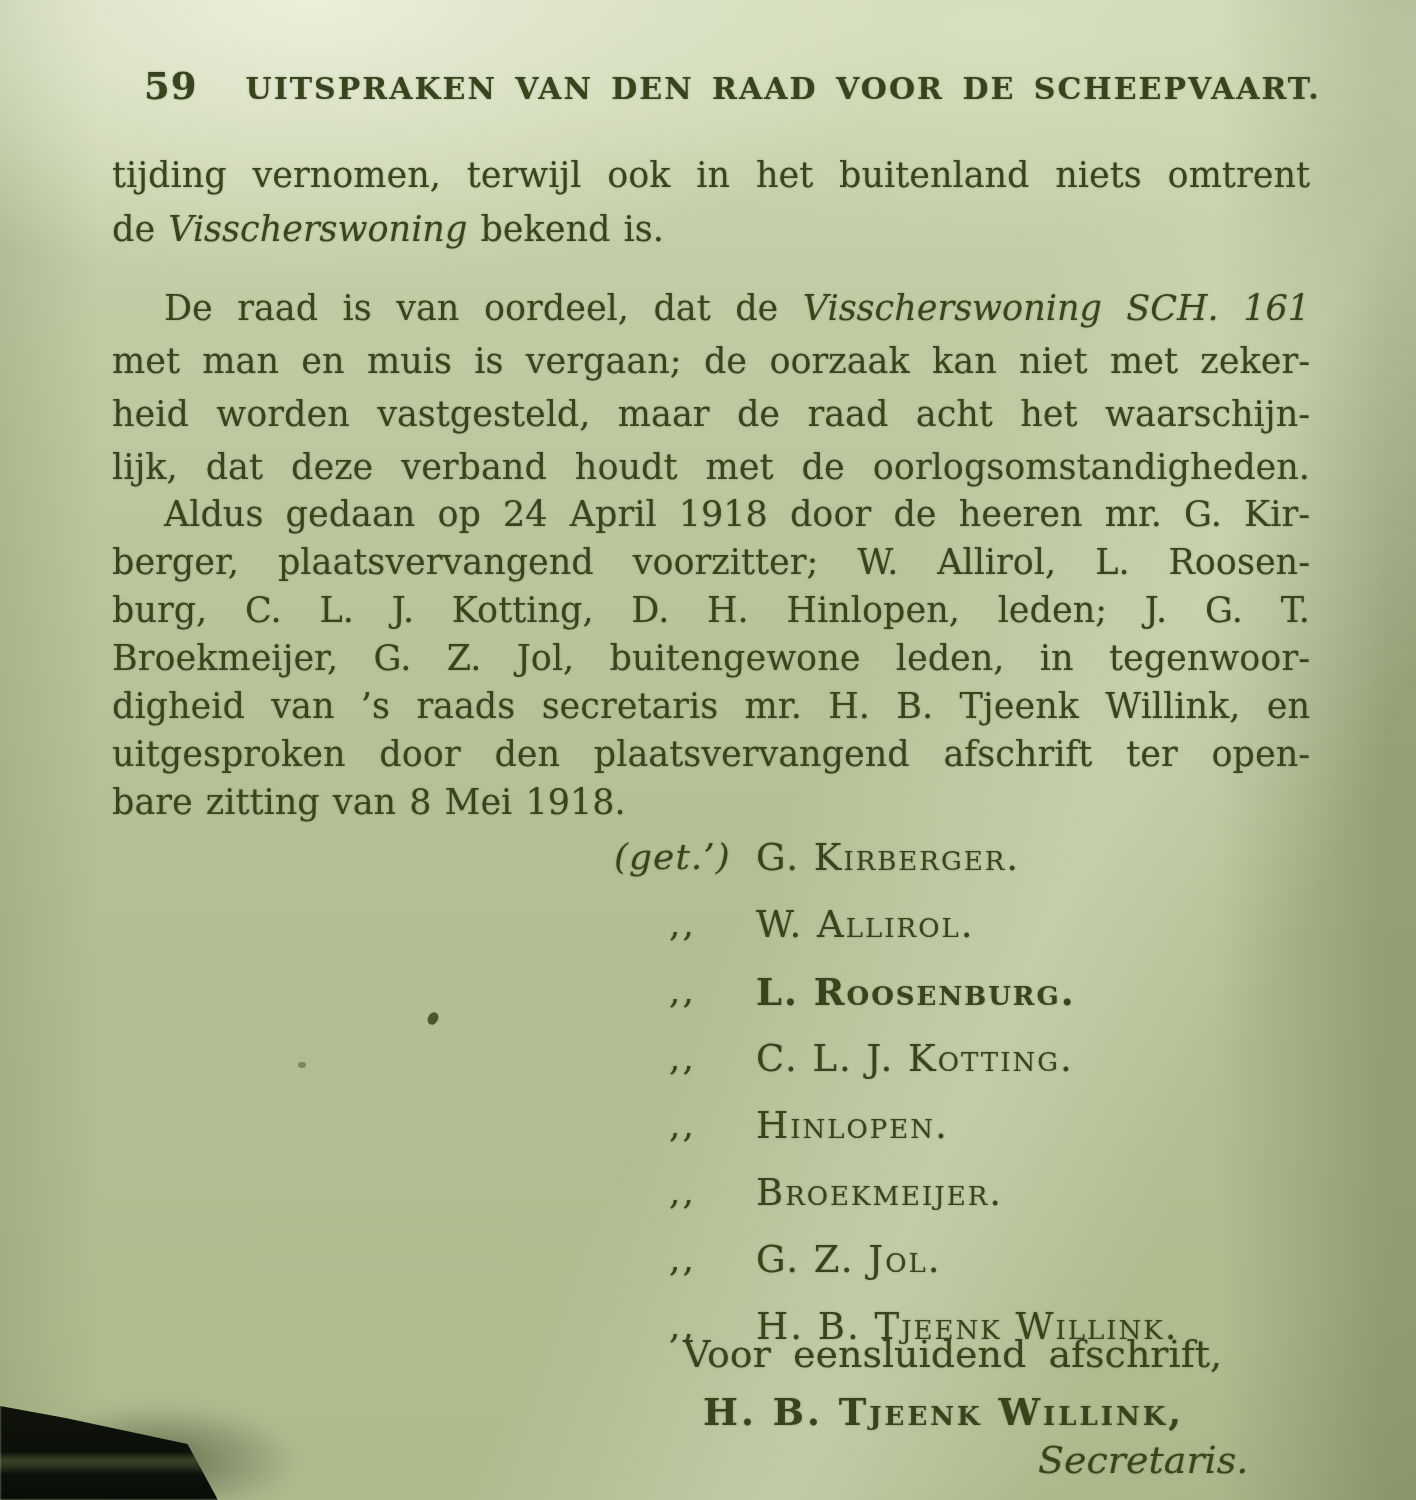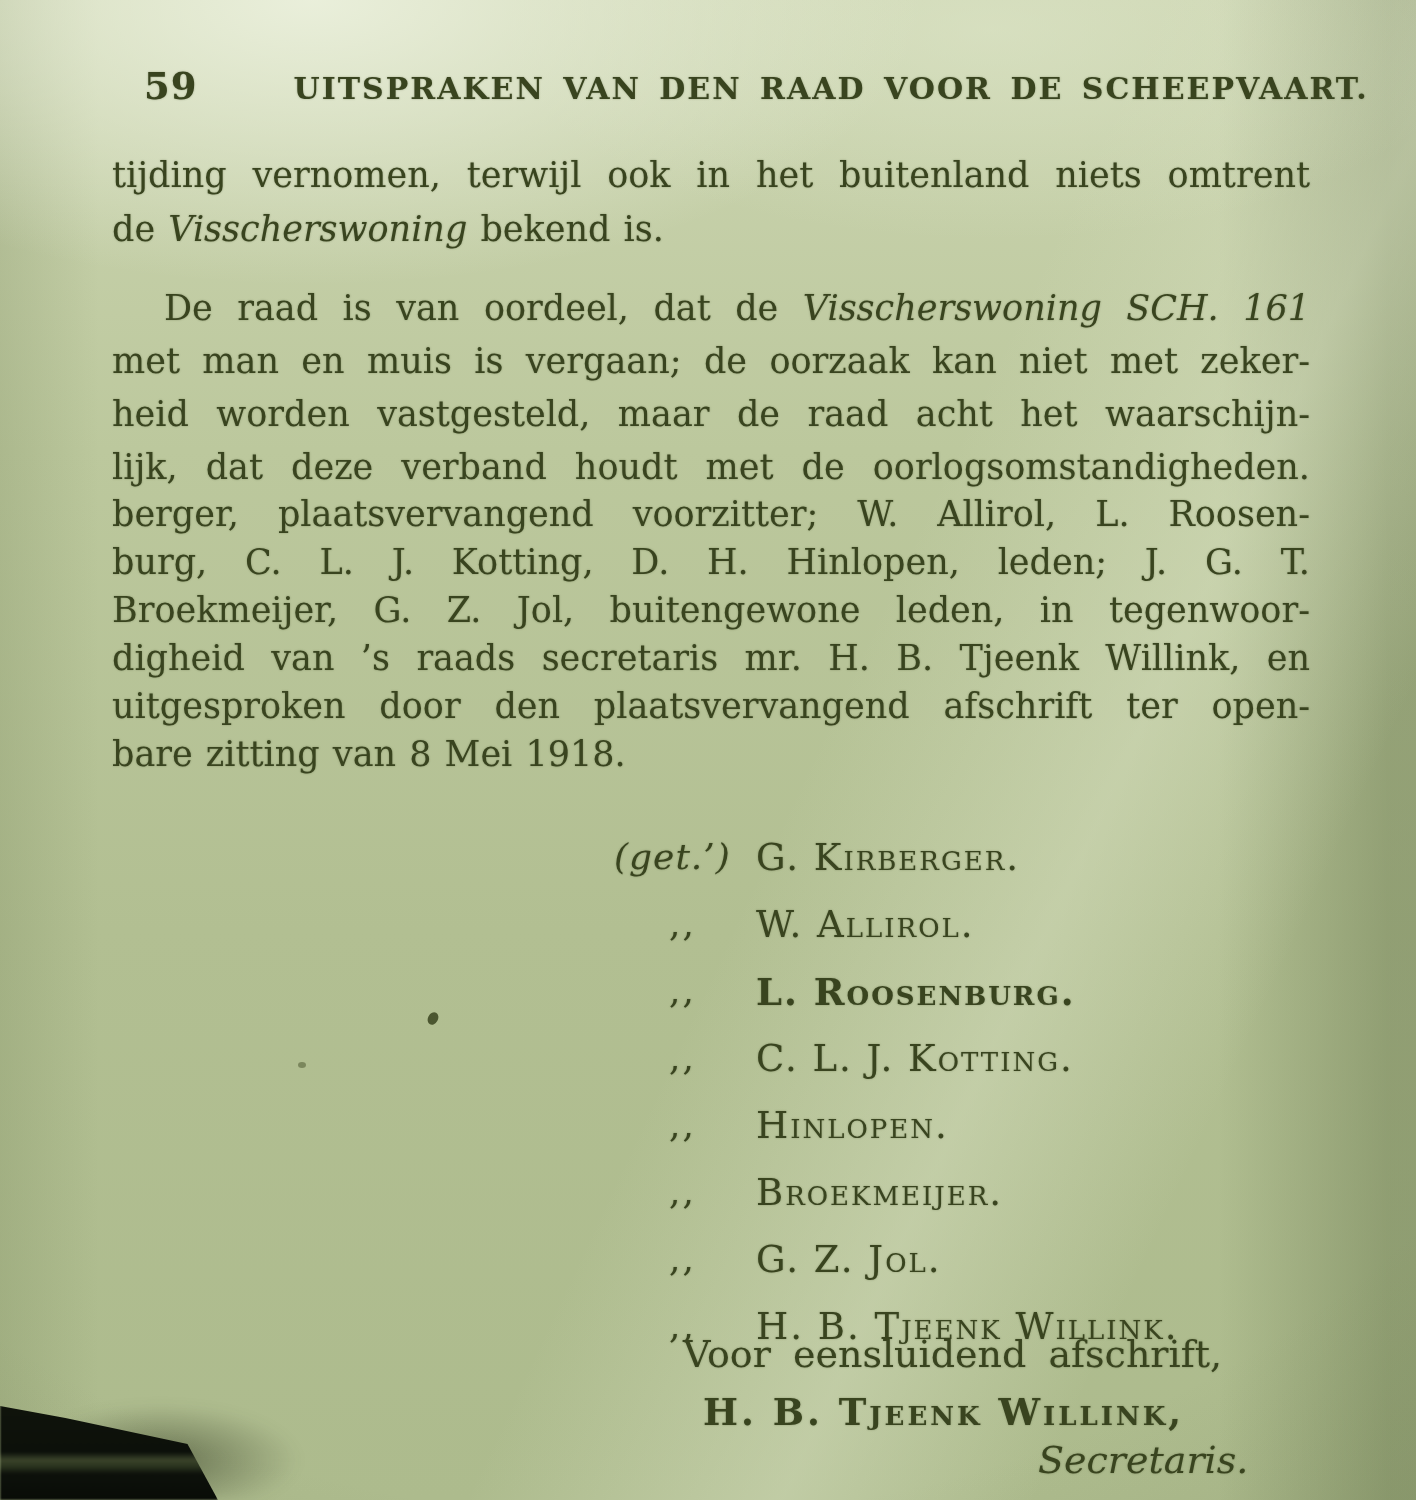--- a/index.html
+++ b/index.html
@@ -11,21 +11,21 @@
       radial-gradient(ellipse 700px 300px at 70% 2%, rgba(224,232,204,0.55), rgba(224,232,204,0) 70%),
       linear-gradient(115deg, rgba(222,229,202,0) 55%, rgba(224,231,203,0.38) 70%, rgba(224,231,203,0) 82%),
       linear-gradient(to right, rgba(98,113,70,0.18) 0%, rgba(98,113,70,0) 7%, rgba(98,113,70,0) 86%, rgba(92,107,66,0.38) 98%),
       radial-gradient(ellipse 120% 95% at 45% 42%, rgba(0,0,0,0) 62%, rgba(86,100,60,0.26) 100%),
       linear-gradient(to bottom, #ccd5b1 0%, #bcc89d 30%, #b2bf92 62%, #adbb8d 100%);
   }
   .ink{color:#39441f;text-shadow:0 0 2px rgba(52,62,30,0.38);}
   
   .page-header{position:absolute;top:64px;left:110px;width:1200px;display:flex;align-items:baseline;}
   .page-number{font-size:37px;font-weight:bold;letter-spacing:1px;margin-left:34px;}
-  .running-header{font-size:30px;font-weight:bold;letter-spacing:2px;word-spacing:6px;margin-left:96px;white-space:nowrap;}
+  .running-header{font-size:30px;font-weight:bold;letter-spacing:2px;word-spacing:6px;margin-left:48px;white-space:nowrap;}
   
   .para{position:absolute;left:112px;width:1198px;}
   .tline{font-size:35px;text-align:justify;text-align-last:justify;word-spacing:2px;}
   .tline.lastline{text-align-last:left;}
   .tline.firstindent{text-indent:52px;}
   .tline em{font-style:italic;}
   
   .sig-row{position:absolute;left:16px;width:1141px;height:60px;}
   .sig-prefix{position:absolute;left:653px;font-size:36px;letter-spacing:2px;}
   .sig-prefix.getmark{left:598px;font-style:italic;letter-spacing:1px;}
@@ -63,20 +63,21 @@
         <div class="tline" style="line-height: 54px;"><span>tijding vernomen, terwijl ook in het buitenland niets omtrent</span></div>
         <div class="tline lastline" style="line-height: 54px;"><span>de </span><em>Visscherswoning</em><span> bekend is.</span></div>
       </div>
       <div class="para ink" style="top: 282px;">
         <div class="tline firstindent" style="line-height: 53px;"><span>De raad is van oordeel, dat de </span><em>Visscherswoning SCH. 161</em></div>
         <div class="tline" style="line-height: 53px;"><span>met man en muis is vergaan; de oorzaak kan niet met zeker-</span></div>
         <div class="tline" style="line-height: 53px;"><span>heid worden vastgesteld, maar de raad acht het waarschijn-</span></div>
         <div class="tline" style="line-height: 53px;"><span>lijk, dat deze verband houdt met de oorlogsomstandigheden.</span></div>
       </div>
       <div class="para ink" style="top: 490px;">
+        <div class="tline firstindent" style="line-height: 48px;"><span>Aldus gedaan op 24 April 1918 door de heeren mr. G. Kir-</span></div>
         <div class="tline" style="line-height: 48px;"><span>berger, plaatsvervangend voorzitter; W. Allirol, L. Roosen-</span></div>
         <div class="tline" style="line-height: 48px;"><span>burg, C. L. J. Kotting, D. H. Hinlopen, leden; J. G. T.</span></div>
         <div class="tline" style="line-height: 48px;"><span>Broekmeijer, G. Z. Jol, buitengewone leden, in tegenwoor-</span></div>
         <div class="tline" style="line-height: 48px;"><span>digheid van ’s raads secretaris mr. H. B. Tjeenk Willink, en</span></div>
         <div class="tline" style="line-height: 48px;"><span>uitgesproken door den plaatsvervangend afschrift ter open-</span></div>
         <div class="tline lastline" style="line-height: 48px;"><span>bare zitting van 8 Mei 1918.</span></div>
       </div>
     </main>
 
   <section id="signatures">

